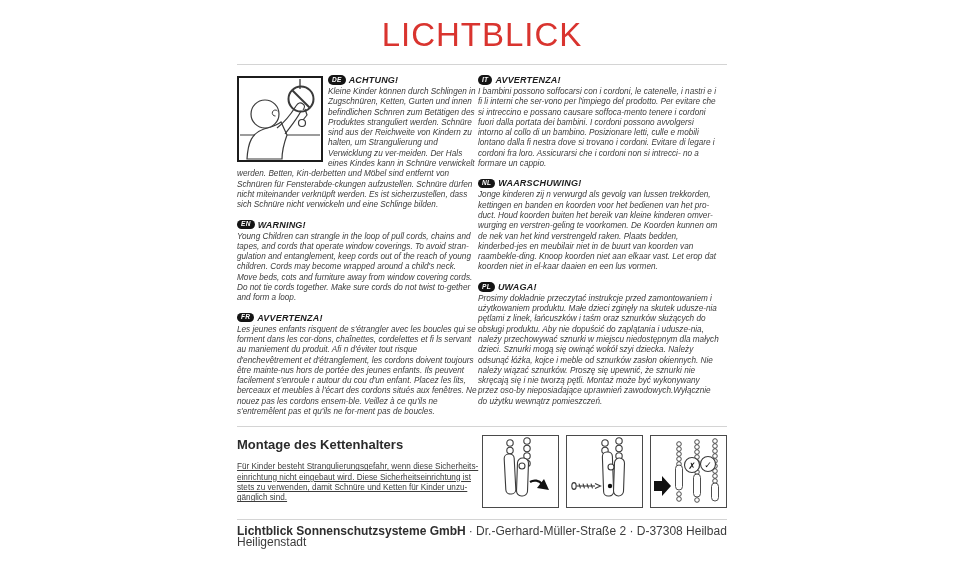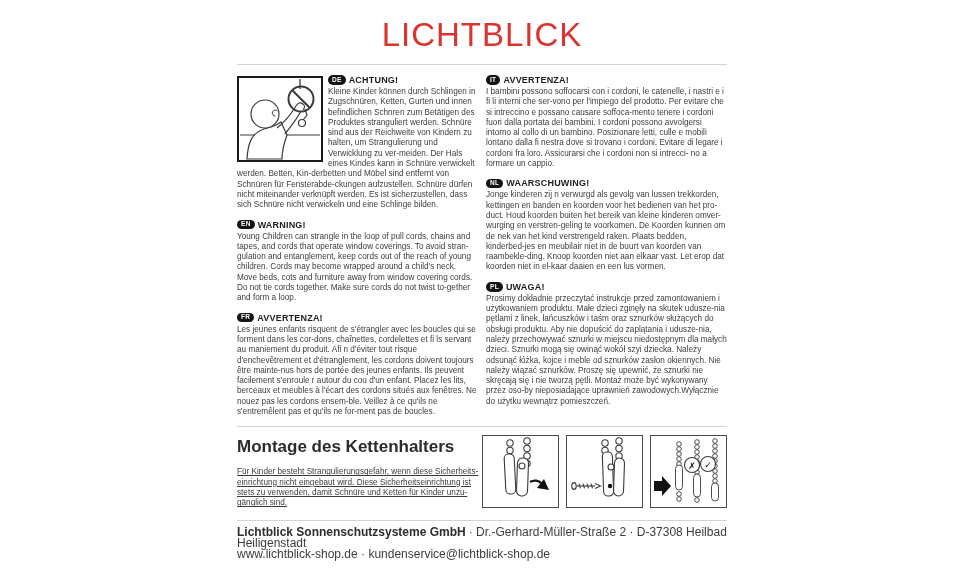--- a/index.html
+++ b/index.html
@@ -2,36 +2,36 @@
 <html><head>
 <meta charset="utf-8">
 <style>
   html,body{margin:0;padding:0;background:#ffffff;}
   .page{position:relative;width:960px;height:587px;background:#fff;overflow:hidden;
         font-family:"Liberation Sans",sans-serif;color:#3c3c3c;}
   .wrapper{position:absolute;left:237px;top:18px;width:490px;}
   .logo{text-align:center;font-size:33px;font-weight:normal;letter-spacing:1px;
         line-height:1;margin:0 0 13px 0;}
   .divider{border:0;border-top:1px solid #d4d4d4;margin:0;height:0;}
-  .columns{display:flex;gap:8px;padding-top:10px;}
+  .columns{display:flex;padding-top:10px;font-style:italic;}
   .col{width:241px;}
   .warn{margin-bottom:9px;}
   .warn-head{font-size:9px;font-weight:bold;color:#1d1d1d;margin-bottom:2px;
              display:flex;align-items:center;gap:3px;letter-spacing:0.2px;}
   .badge{display:inline-block;background:#141414;color:#fff;font-size:6.5px;
          font-weight:bold;border-radius:7px;padding:1.5px 4px;line-height:1;
          letter-spacing:0.3px;}
   .warn-body{font-size:8.2px;line-height:10.3px;color:#3c3c3c;}
   .warn-img{float:left;width:86px;height:86px;border:2px solid #1c1c1c;
             box-sizing:border-box;margin:1px 5px 6px 0;background:#fff;}
   .warn-img svg{display:block;width:100%;height:100%;}
   .montage{display:flex;justify-content:space-between;align-items:flex-start;
            padding:8px 0 11px 0;}
   .montage-left{width:242px;}
-  .montage-title{font-size:17px;font-weight:bold;color:#2b2b2b;margin:2px 0 10px 0;}
+  .montage-title{font-size:13px;font-weight:bold;color:#2b2b2b;margin:2px 0 10px 0;}
   .montage-body{font-size:8.2px;line-height:10.3px;color:#3c3c3c;text-decoration:underline;}
   .diagrams{display:flex;gap:7px;}
   .diagram{width:77px;height:73px;border:1px solid #4a4a4a;box-sizing:border-box;
            background:#fff;}
   .diagram svg{display:block;width:100%;height:100%;}
   .footer{padding-top:6px;text-align:left;font-size:12px;line-height:11px;
           color:#3c3c3c;}
   .footer .company{font-weight:bold;color:#2e2e2e;}
   .footer .address{margin-left:3px;}
 </style>
@@ -228,17 +228,16 @@
         </div>
       </div>
     </div>
 
     <hr class="divider">
 
     <div class="footer">
       <div>
         <span class="company">Lichtblick Sonnenschutzsysteme GmbH</span><span class="address">· Dr.-Gerhard-Müller-Straße 2 · D-37308 Heilbad Heiligenstadt</span>
       </div>
-      <div>www.lichtblick-shop.de · kundenservice@lichtblick-shop.de</div>
     </div>
 
   </div>
 </div>
 
 </body></html>

